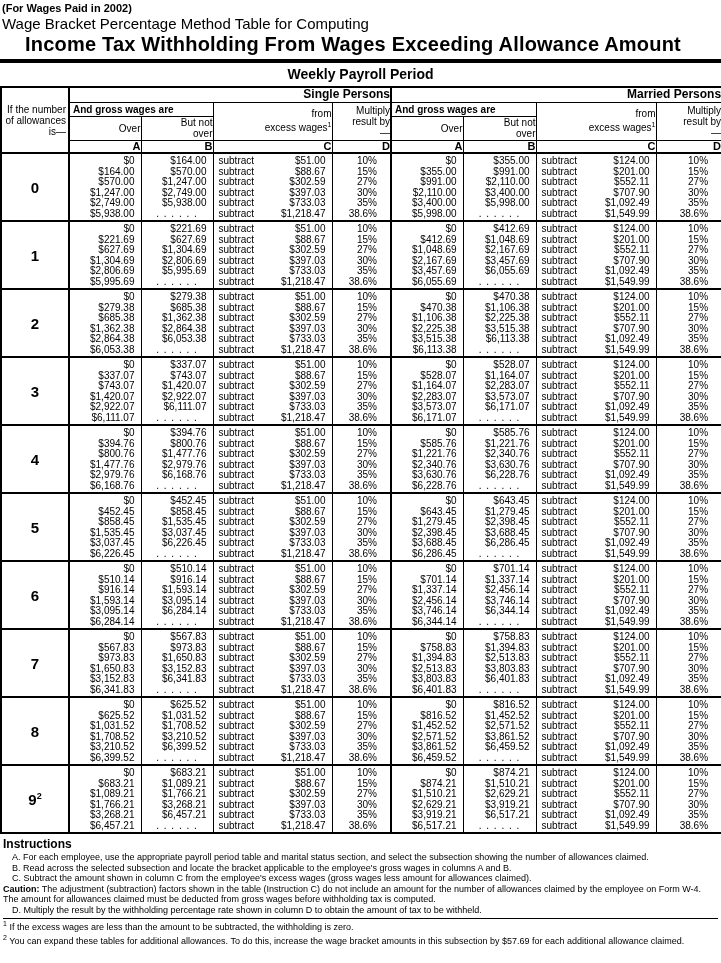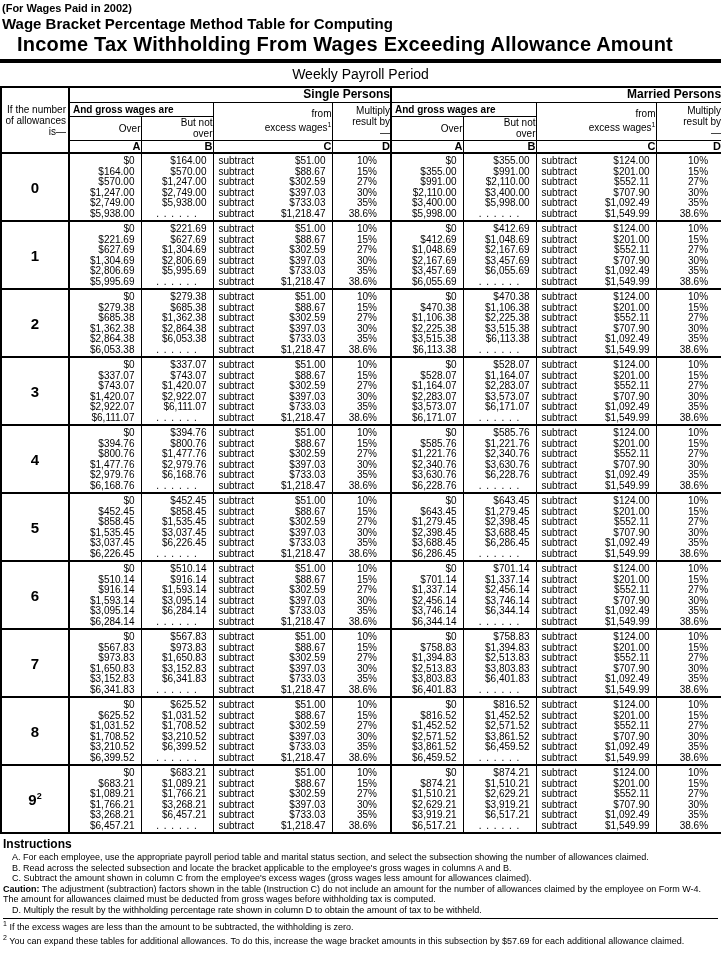--- a/index.html
+++ b/index.html
@@ -2,24 +2,24 @@
 <html><head>
 <meta charset="utf-8">
 <style>
   * { box-sizing: border-box; }
   html, body { margin:0; padding:0; background:#fff; color:#000; }
   body { font-family:"Liberation Sans", sans-serif; }
   .page { width:721px; }
 
   
   .t1 { font-size:11px; font-weight:bold; padding:2px 2px 0; }
-  .t2 { font-size:15px; font-weight:bold; padding:1px 2px 0; }
-  .t3 { font-size:20px; font-weight:bold; padding:1px 17px 0; letter-spacing:0.2px; white-space:nowrap; }
+  .t2 { font-size:15px; font-weight:normal; padding:1px 2px 0; }
+  .t3 { font-size:20px; font-weight:bold; padding:1px 17px 0; letter-spacing:0.2px; white-space:nowrap;margin-left:8px; }
   .rule { height:4px; background:#000; margin-top:3px; }
-  .period { text-align:center; font-size:14px; font-weight:normal; padding:3px 0 4px; }
+  .period { text-align:center; font-size:14px; font-weight:bold; padding:3px 0 4px; }
 
   
   table { border-collapse:collapse; width:721px; table-layout:fixed; border:2px solid #000; }
   th, td { border:1px solid #000; padding:0; }
   thead th { vertical-align:middle; font-size:10px; font-weight:normal; text-align:right; line-height:11px; }
   th.sec { font-size:12px; font-weight:bold; height:15px; }
   th.allow-h { font-size:10px; padding:2px; border-right:2px solid #000; }
   th.gross { font-weight:bold; text-align:left; padding:1px 3px; height:12px; }
   tr.r-over th { height:24px; }
   th.letter { font-weight:bold; font-size:11px; height:13px; }

